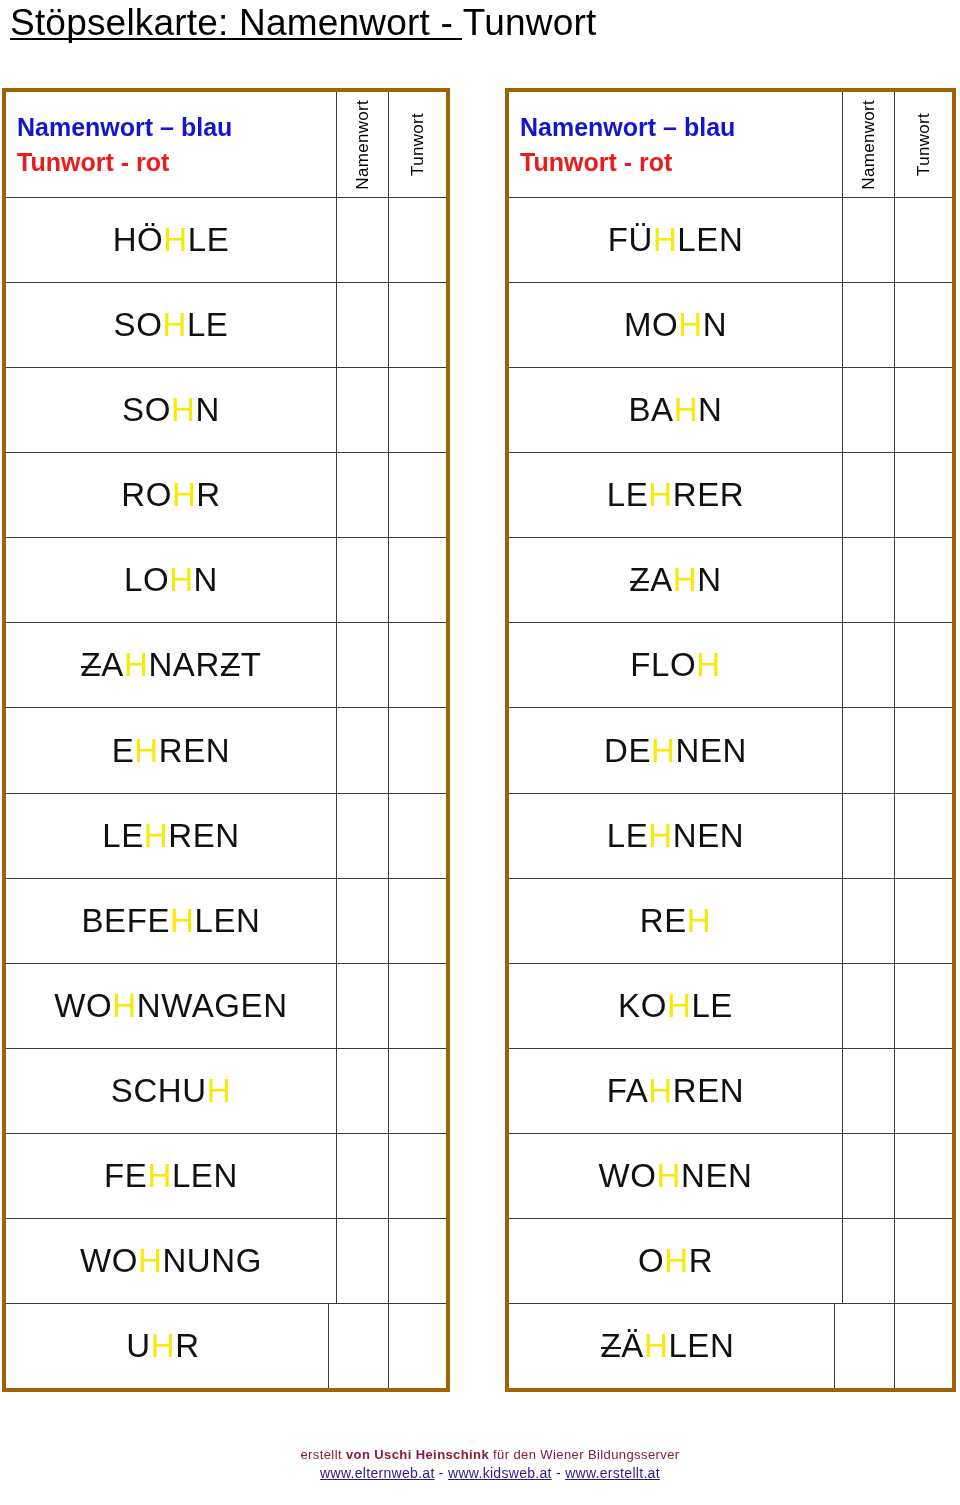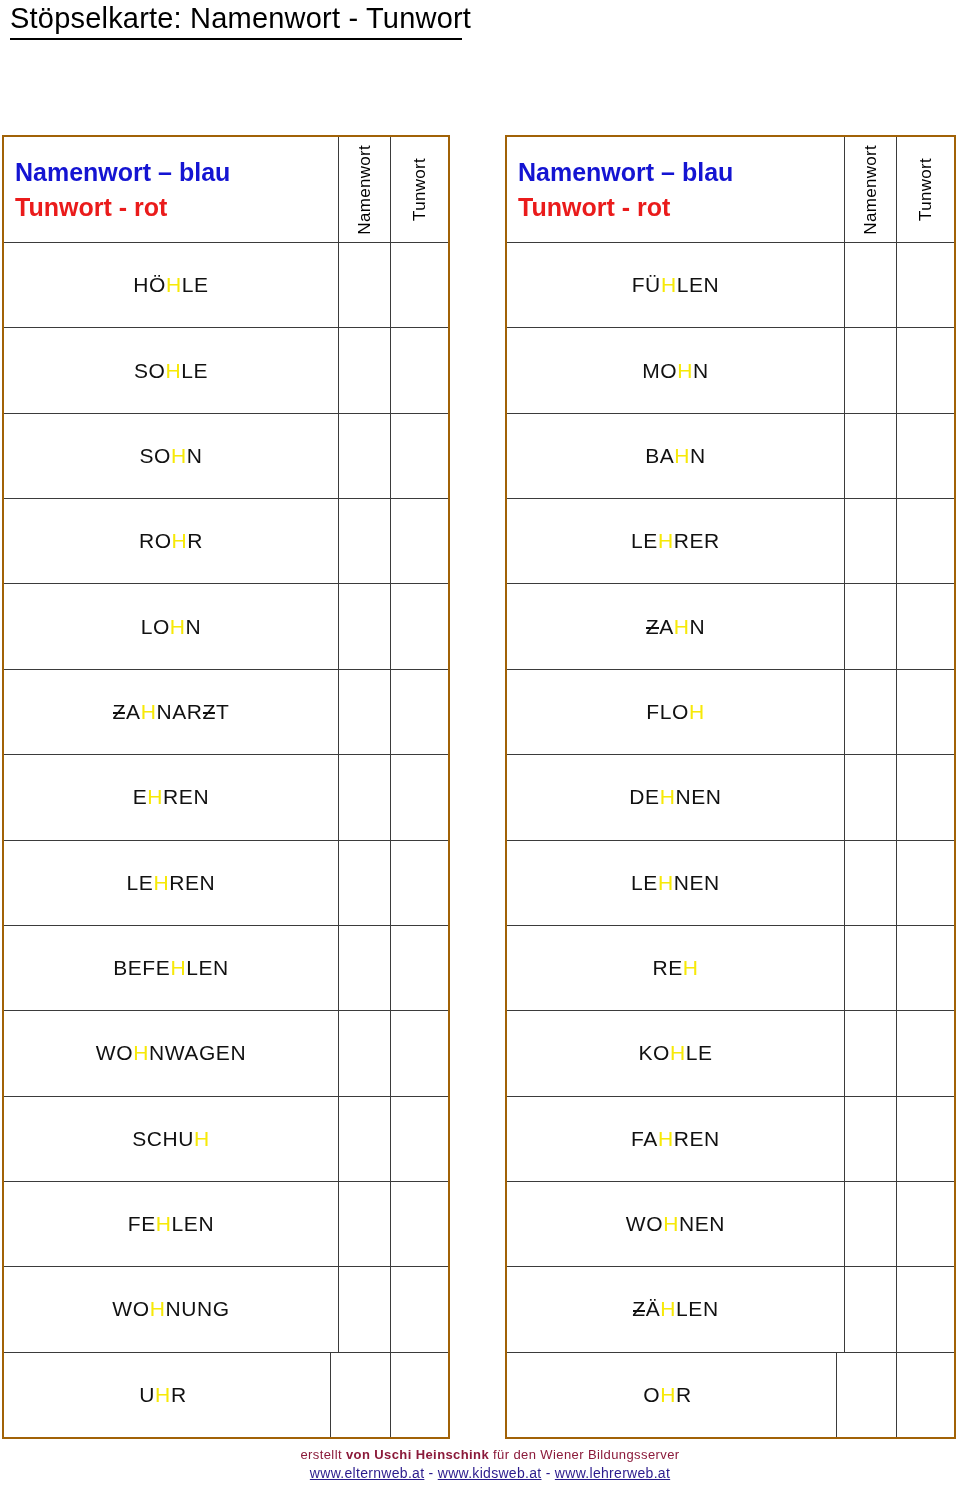--- a/index.html
+++ b/index.html
@@ -13,45 +13,44 @@
     position: relative;
     font-family: "Liberation Sans", sans-serif;
     overflow: hidden;
   }
 
   
   #worksheet-title {
     position: absolute;
     left: 10px;
     top: 2px;
-    font-size: 29px;
+    font-size: 37px;
     font-weight: 400;
     color: #000000;
     letter-spacing: 0.2px;
     white-space: nowrap;
   }
   #title-rule {
     position: absolute;
     left: 10px;
     top: 38px;
     width: 452px;
     height: 2px;
     background: #000000;
   }
 
   
   .card {
     position: absolute;
     top: 88px;
-    border: 2px solid #a16207;
+    border: 4px solid #a16207;
     box-sizing: border-box;
     display: flex;
     flex-direction: column;
     background: #ffffff;
-    margin-top: 47px;
   }
   #card-left  { left: 2px;   width: 448px; height: 1304px; }
   #card-right { left: 505px; width: 451px; height: 1304px; }
 
   .card-header {
     display: flex;
     flex-direction: row;
     height: 106px;
     border-bottom: 1px solid #3b3b3b;
     box-sizing: border-box;
@@ -111,21 +110,21 @@
 
   .word-cell {
     flex: 1 1 auto;
     display: flex;
     align-items: center;
     justify-content: center;
     box-sizing: border-box;
     overflow: hidden;
   }
   .word-text {
-    font-size: 21px;
+    font-size: 33px;
     font-weight: 400;
     color: #111111;
     letter-spacing: 0.6px;
     white-space: nowrap;
   }
   .word-text .hl { color: #f7e908; }
   .word-text .zs {
     position: relative;
     display: inline-block;
   }
@@ -394,35 +393,35 @@
       </div>
       <div class="word-row">
         <div class="word-cell">
           <span class="word-text">WO<span class="hl">H</span>NEN</span>
         </div>
         <div class="slot-cell col-noun"></div>
         <div class="slot-cell col-verb"></div>
       </div>
       <div class="word-row">
         <div class="word-cell">
+          <span class="word-text">O<span class="hl">H</span>R</span>
+        </div>
+        <div class="slot-cell col-noun"></div>
+        <div class="slot-cell col-verb"></div>
+      </div>
+      <div class="word-row">
+        <div class="word-cell">
           <span class="word-text"><span class="zs">Z</span>Ä<span class="hl">H</span>LEN</span>
-        </div>
-        <div class="slot-cell col-noun"></div>
-        <div class="slot-cell col-verb"></div>
-      </div>
-      <div class="word-row">
-        <div class="word-cell">
-          <span class="word-text">O<span class="hl">H</span>R</span>
         </div>
         <div class="slot-cell col-noun"></div>
         <div class="slot-cell col-verb"></div>
       </div>
     </div>
 </div>
 
 <div id="footer">
   <div id="footer-credit">
     <span>erstellt </span><span class="strong">von Uschi Heinschink</span><span> für den Wiener Bildungsserver</span>
   </div>
   <div id="footer-links">
-    <span class="lnk">www.elternweb.at</span><span class="sep"> - </span><span class="lnk">www.kidsweb.at</span><span class="sep"> - </span><span class="lnk">www.lehrerweb.at</span>
+    <span class="lnk">www.elternweb.at</span><span class="sep"> - </span><span class="lnk">www.kidsweb.at</span><span class="sep"> - </span><span class="lnk">www.erstellt.at</span>
   </div>
 </div>
 
 </body></html>

